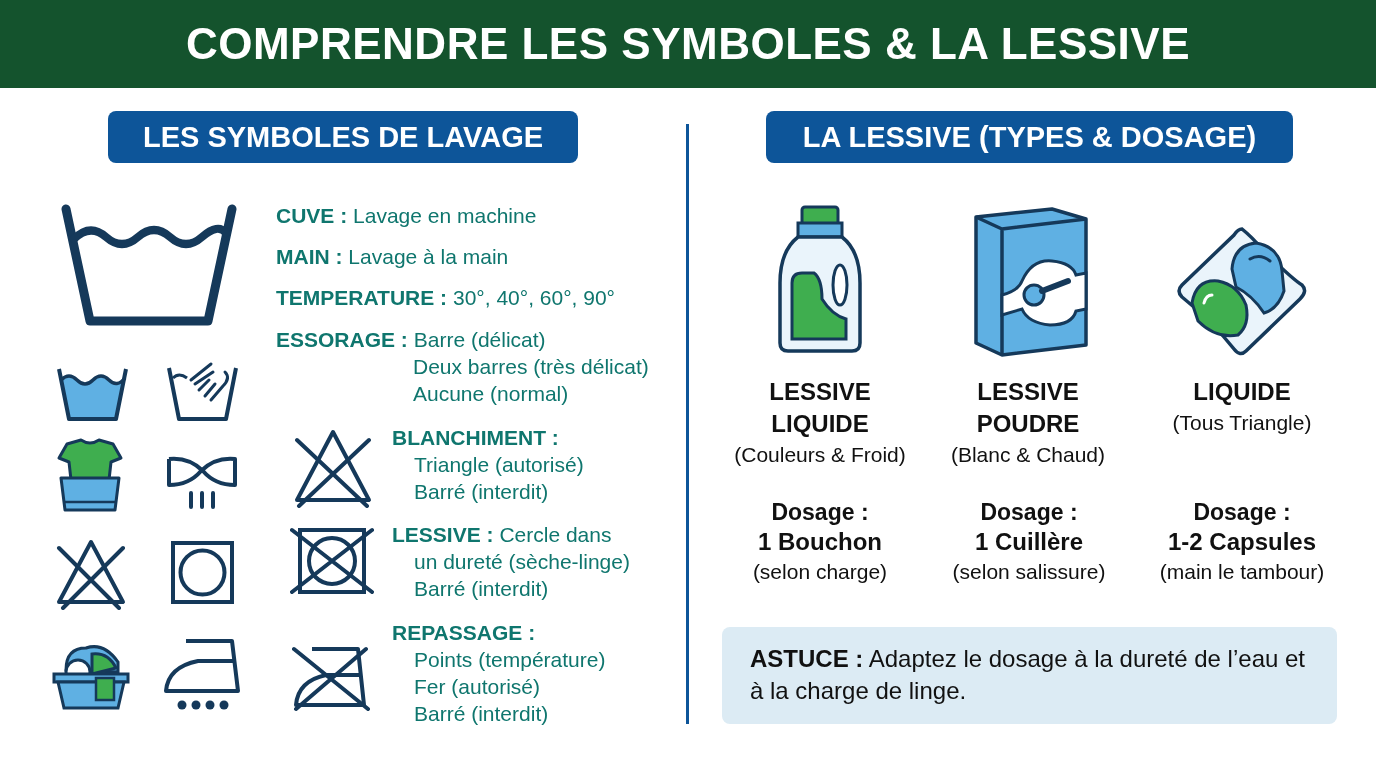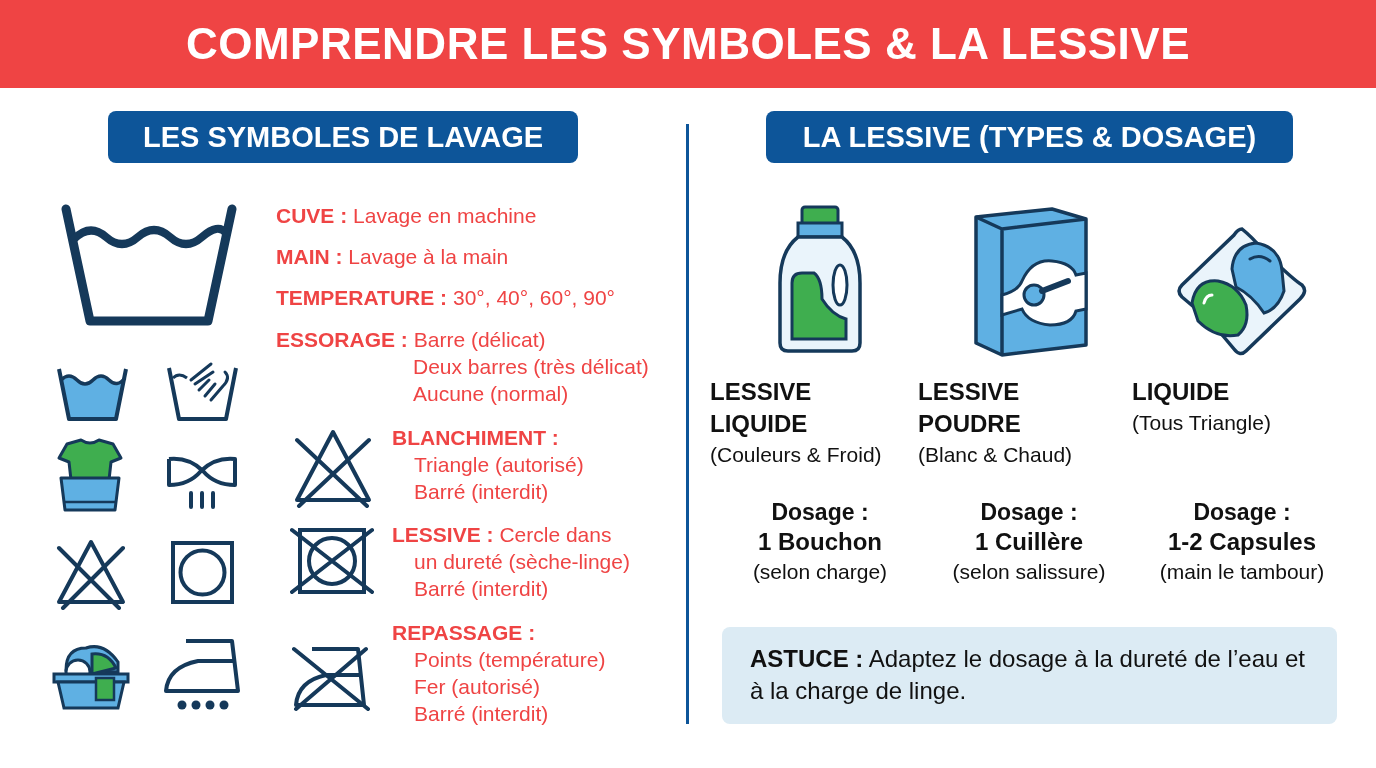--- a/index.html
+++ b/index.html
@@ -1,30 +1,30 @@
 <!DOCTYPE html>
 <html><head>
 <meta charset="utf-8">
 <style>
   * { box-sizing: border-box; margin: 0; padding: 0; }
   html, body { width: 1376px; height: 768px; overflow: hidden; background: #ffffff; }
   body { font-family: "Liberation Sans", "DejaVu Sans", sans-serif; color: #111; position: relative; }
-  .banner { position: absolute; left: 0; top: 0; width: 1376px; height: 88px; background: #ef4444; display: flex; align-items: center; justify-content: center; }
+  .banner { position: absolute; left: 0; top: 0; width: 1376px; height: 88px; background: #14532d; display: flex; align-items: center; justify-content: center; }
   .banner h1 { color: #fff; font-size: 44px; font-weight: 800; letter-spacing: 0.5px; }
   .pill { position: absolute; background: #0d5599; color: #fff; font-weight: 700; font-size: 29px; border-radius: 8px; display: flex; align-items: center; justify-content: center; height: 52px; }
   .pill-left { left: 108px; top: 111px; width: 470px; }
   .pill-right { left: 766px; top: 111px; width: 527px; }
   .divider { position: absolute; left: 686px; top: 124px; width: 3px; height: 600px; background: #0d5599; }
   .ico { position: absolute; }
   .ico svg { width: 100%; height: 100%; display: block; }
-  .txt { position: absolute; font-size: 21px; line-height: 27px; color: #ef4444; white-space: nowrap; }
+  .txt { position: absolute; font-size: 21px; line-height: 27px; color: #0f766e; white-space: nowrap; }
   .txt b { font-weight: 700; }
   .indent { padding-left: 22px; }
   .indent2 { padding-left: 137px; }
-  .product { position: absolute; text-align: left; width: 220px; }
+  .product { position: absolute; text-align: center; width: 220px; }
   .product .name { font-size: 24px; font-weight: 700; line-height: 32px; }
   .product .sub { font-size: 21px; line-height: 30px; }
   .dose { position: absolute; text-align: center; width: 230px; }
   .dose .lbl { font-size: 23px; font-weight: 700; line-height: 30px; }
   .dose .val { font-size: 24px; font-weight: 700; line-height: 30px; }
   .dose .sub { font-size: 21px; line-height: 30px; }
   .tip { position: absolute; left: 722px; top: 627px; width: 615px; height: 97px; background: #dcebf4; border-radius: 8px; padding: 16px 28px; font-size: 24px; line-height: 32px; }
 </style>
 </head>
 <body>

